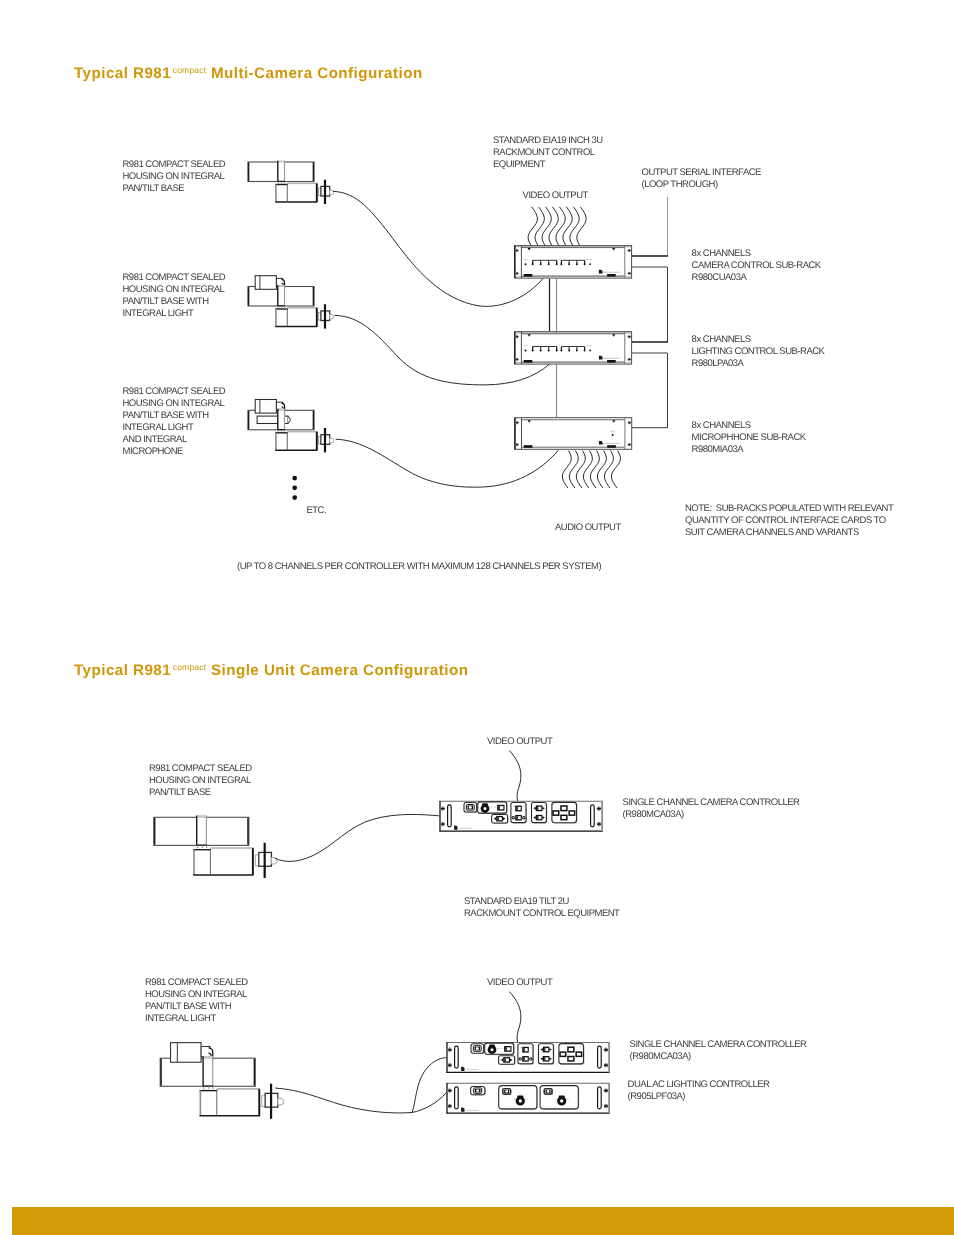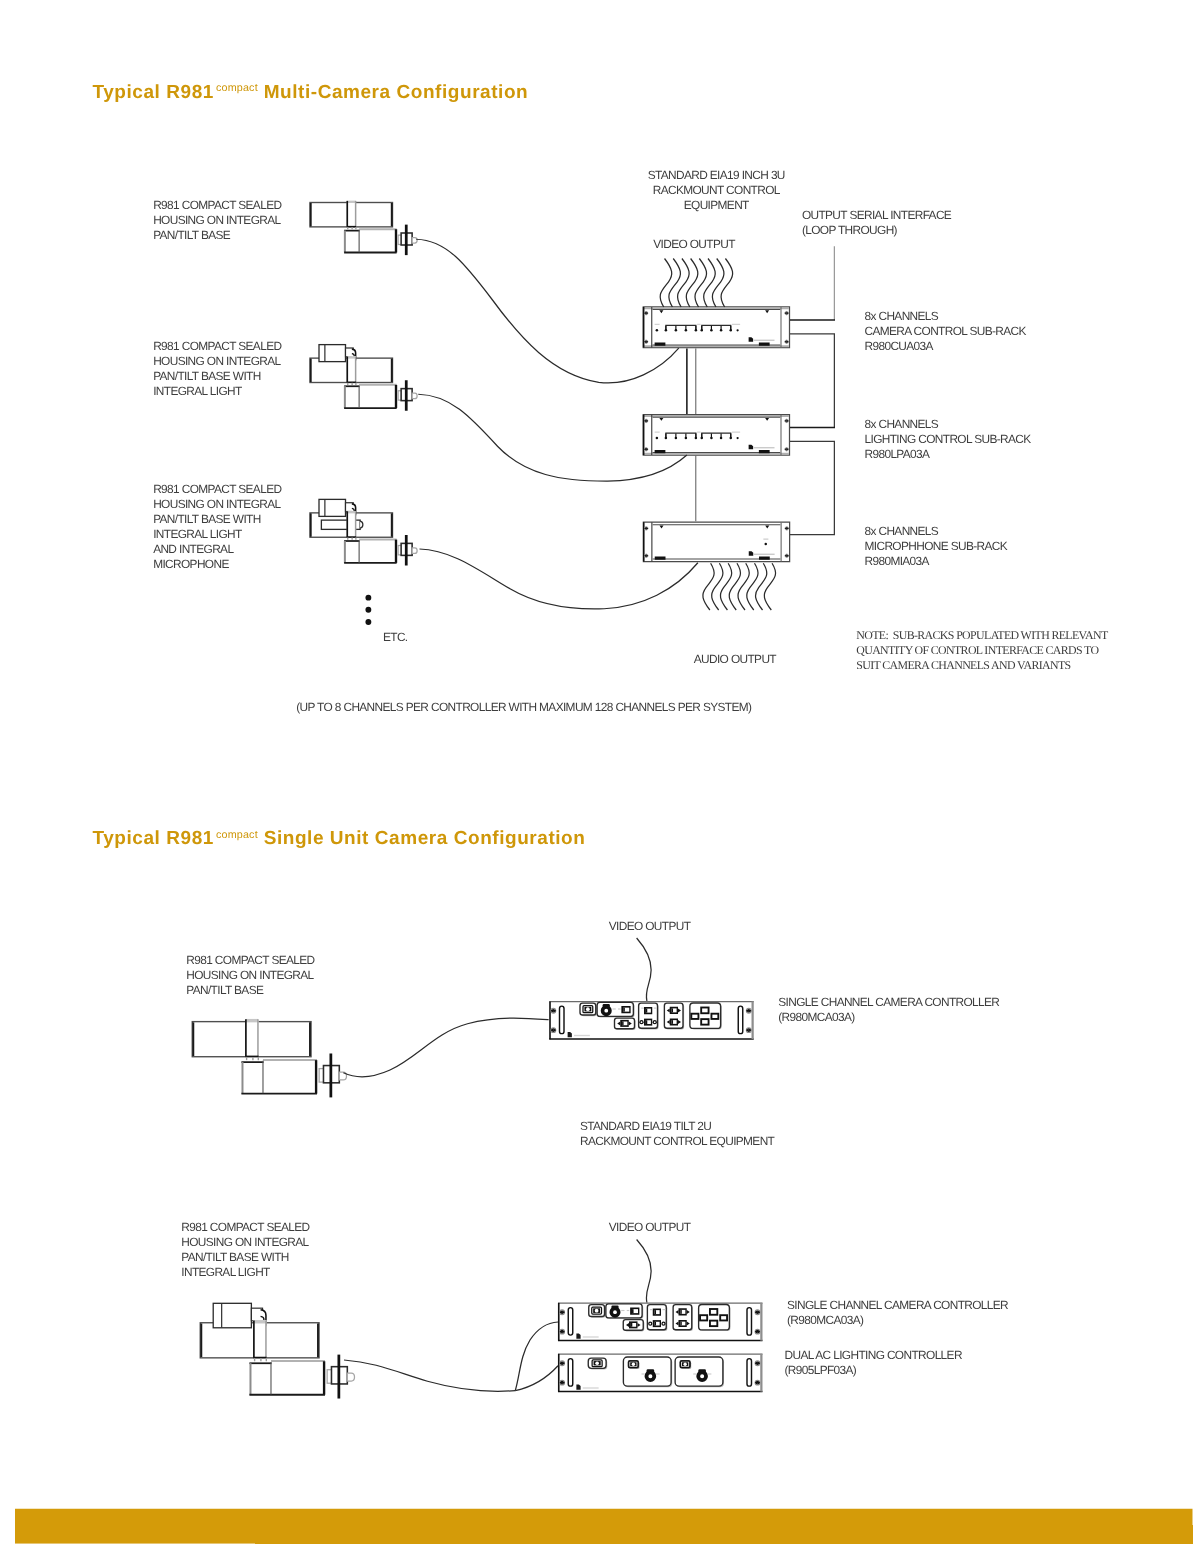--- a/index.html
+++ b/index.html
@@ -2,21 +2,21 @@
 <html><head>
 <meta charset="utf-8">
 <style>
   html,body{margin:0;padding:0;}
   *{-webkit-font-smoothing:antialiased;text-rendering:geometricPrecision;}
   body{width:954px;height:1235px;background:#ffffff;font-family:"Liberation Sans",sans-serif;overflow:hidden;position:relative;}
   .page{position:absolute;left:12px;top:0;width:954px;height:1235px;}
   .title{position:absolute;font-weight:bold;font-size:15.2px;color:#cf9709;white-space:nowrap;letter-spacing:0.45px;}
   .title .sup{font-size:8.6px;font-weight:normal;position:relative;top:-5.2px;letter-spacing:0.15px;padding-left:1.6px;}
   .lbl{position:absolute;font-size:9.5px;color:#3d3d3d;line-height:12.0px;white-space:pre;letter-spacing:-0.5px;}
-  .lbl.c{text-align:center;}
+  .lbl.c{text-align:left;}
   .goldbar{position:absolute;left:0;background:#d49b09;}
   svg.diag{position:absolute;left:0;top:0;}
 </style>
 </head>
 <body>
 
 <div class="page">
 <svg class="diag" width="954" height="1235" viewBox="0 0 954 1235" shape-rendering="geometricPrecision">
 <g>
 <g>
@@ -636,21 +636,21 @@
   <div class="lbl" style="left:679.6px;top:247.7px;">8x CHANNELS
 CAMERA CONTROL SUB-RACK
 R980CUA03A</div>
   <div class="lbl" style="left:679.6px;top:333.5px;">8x CHANNELS
 LIGHTING CONTROL SUB-RACK
 R980LPA03A</div>
   <div class="lbl" style="left:679.6px;top:419.5px;">8x CHANNELS
 MICROPHHONE SUB-RACK
 R980MIA03A</div>
   <div class="lbl" style="left:543px;top:491px;margin-top:31px;">AUDIO OUTPUT</div>
-  <div class="lbl" style="left:673px;top:503px;font-family:Liberation Serif, serif;">NOTE:  SUB-RACKS POPULATED WITH RELEVANT
+  <div class="lbl" style="left:673px;top:503px;">NOTE:  SUB-RACKS POPULATED WITH RELEVANT
 QUANTITY OF CONTROL INTERFACE CARDS TO
 SUIT CAMERA CHANNELS AND VARIANTS</div>
   <div class="lbl" style="left:225px;top:561px;">(UP TO 8 CHANNELS PER CONTROLLER WITH MAXIMUM 128 CHANNELS PER SYSTEM)</div>
 
   <div class="lbl" style="left:137px;top:763px;">R981 COMPACT SEALED
 HOUSING ON INTEGRAL
 PAN/TILT BASE</div>
   <div class="lbl" style="left:475px;top:736px;">VIDEO OUTPUT</div>
   <div class="lbl" style="left:610.6px;top:796.8px;">SINGLE CHANNEL CAMERA CONTROLLER
 (R980MCA03A)</div>

